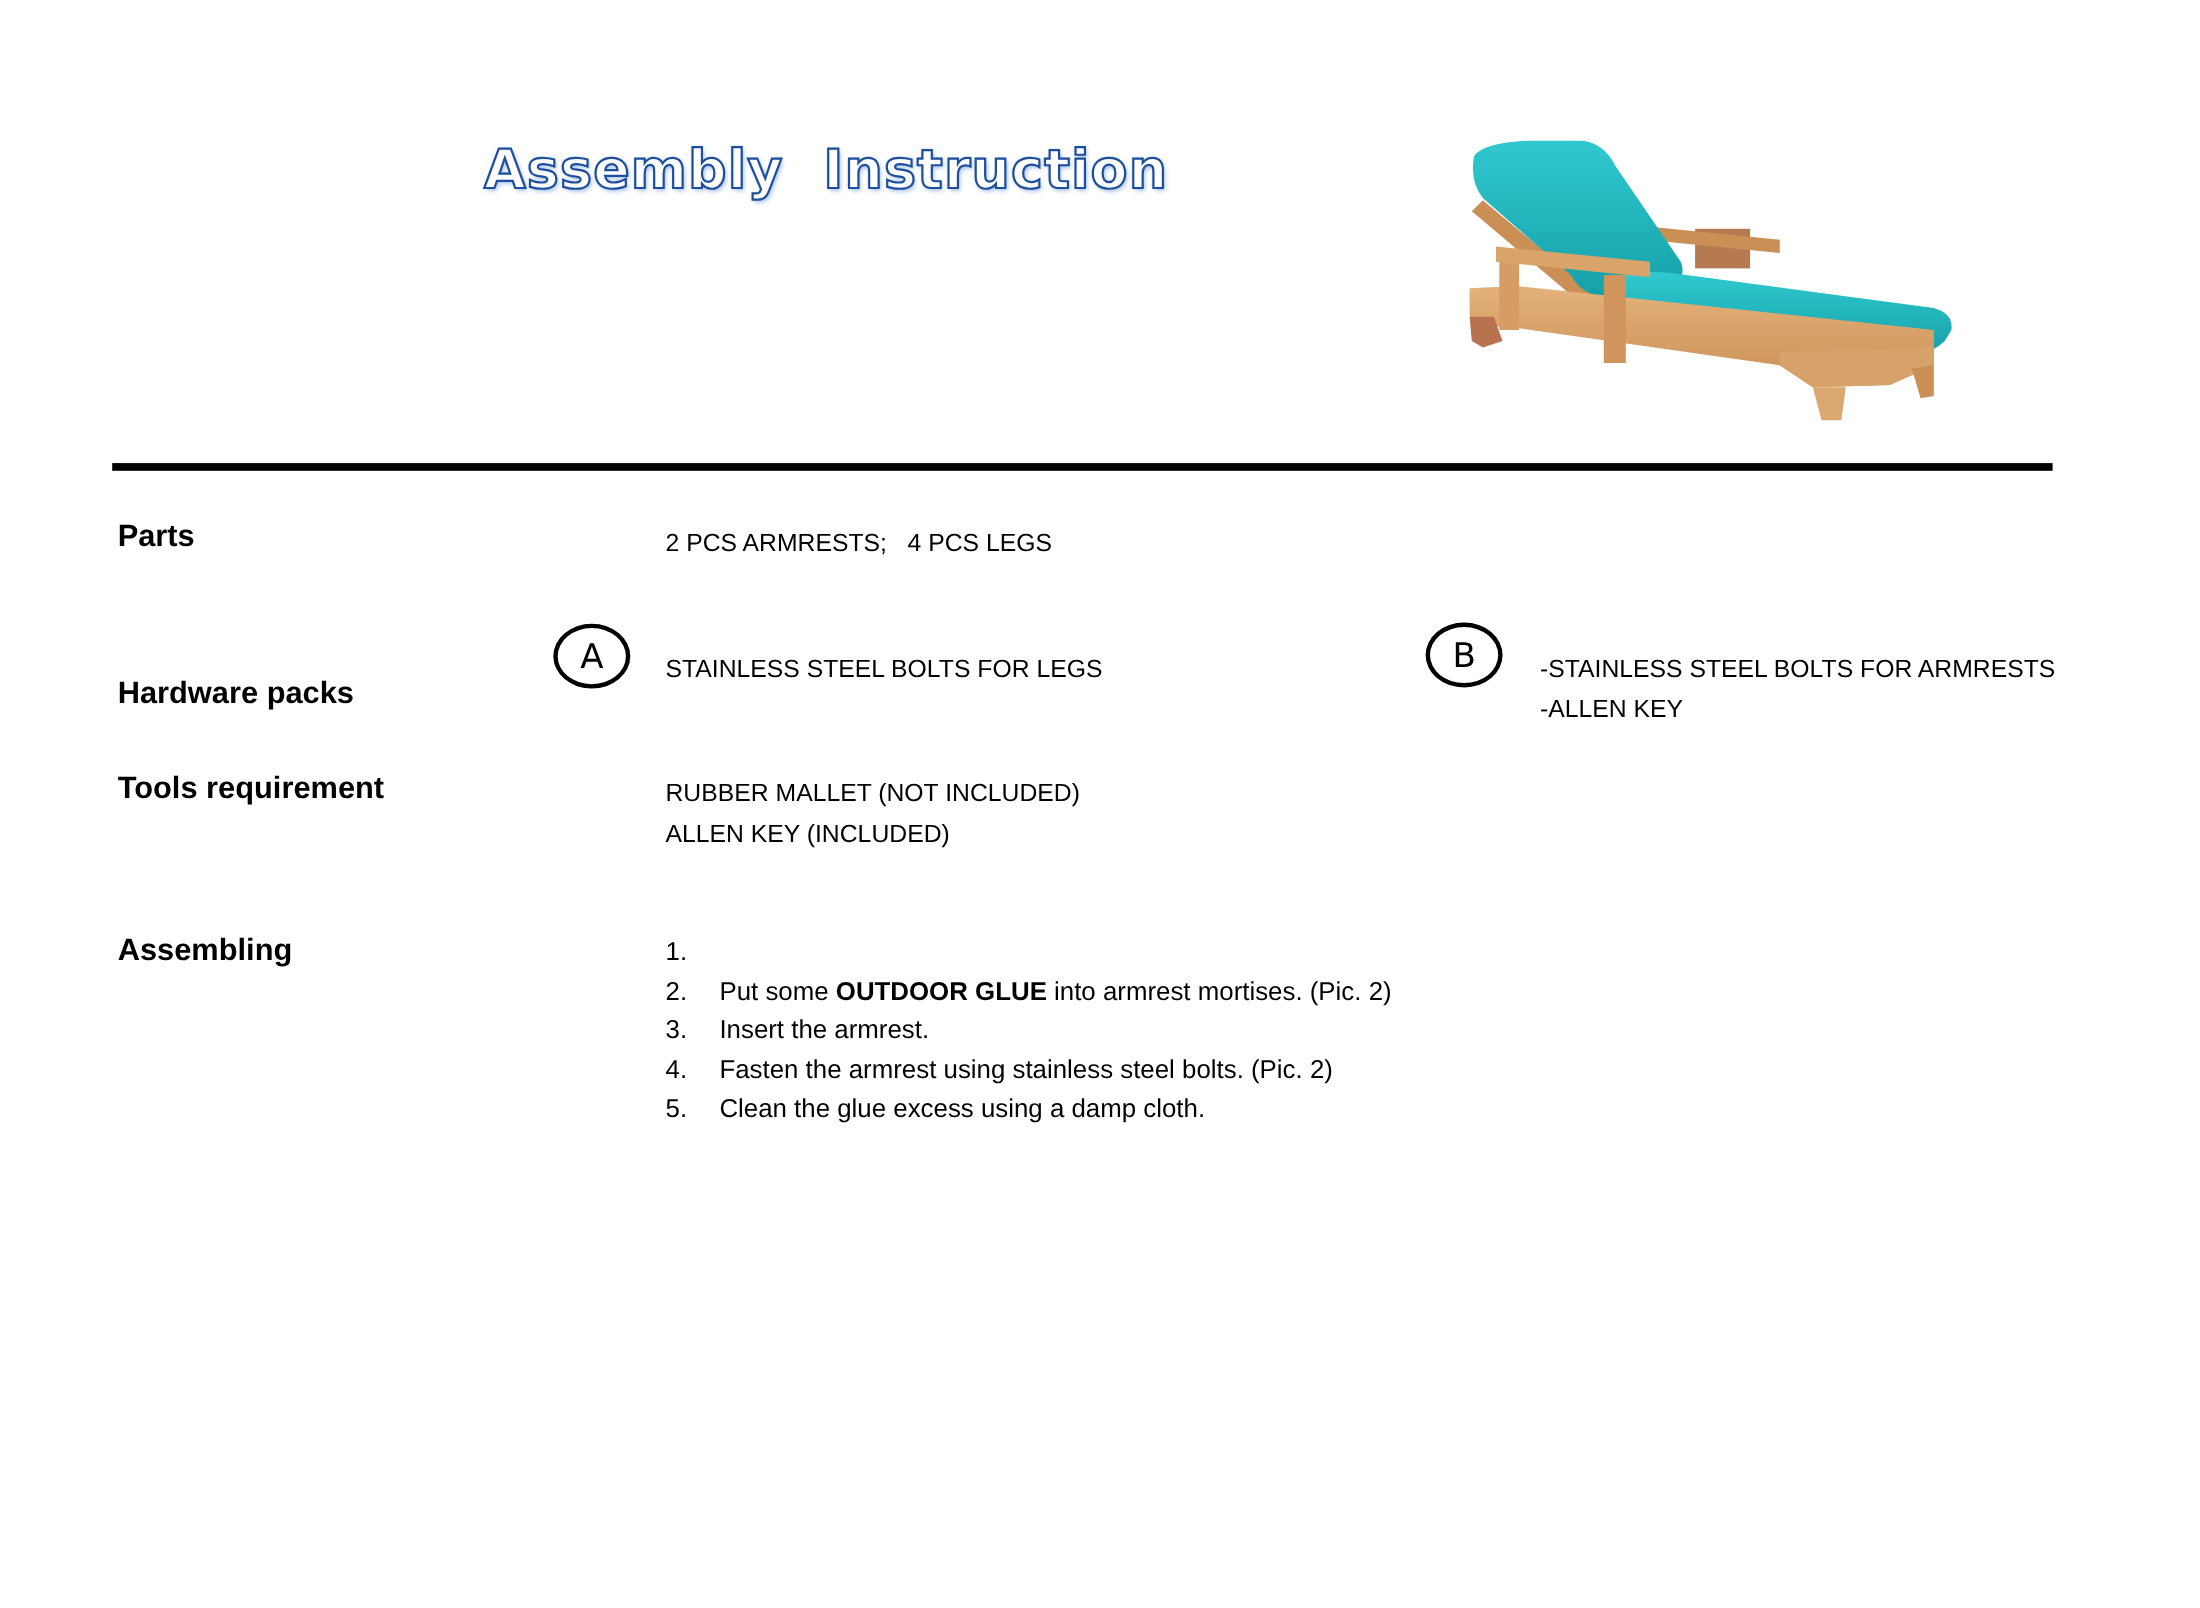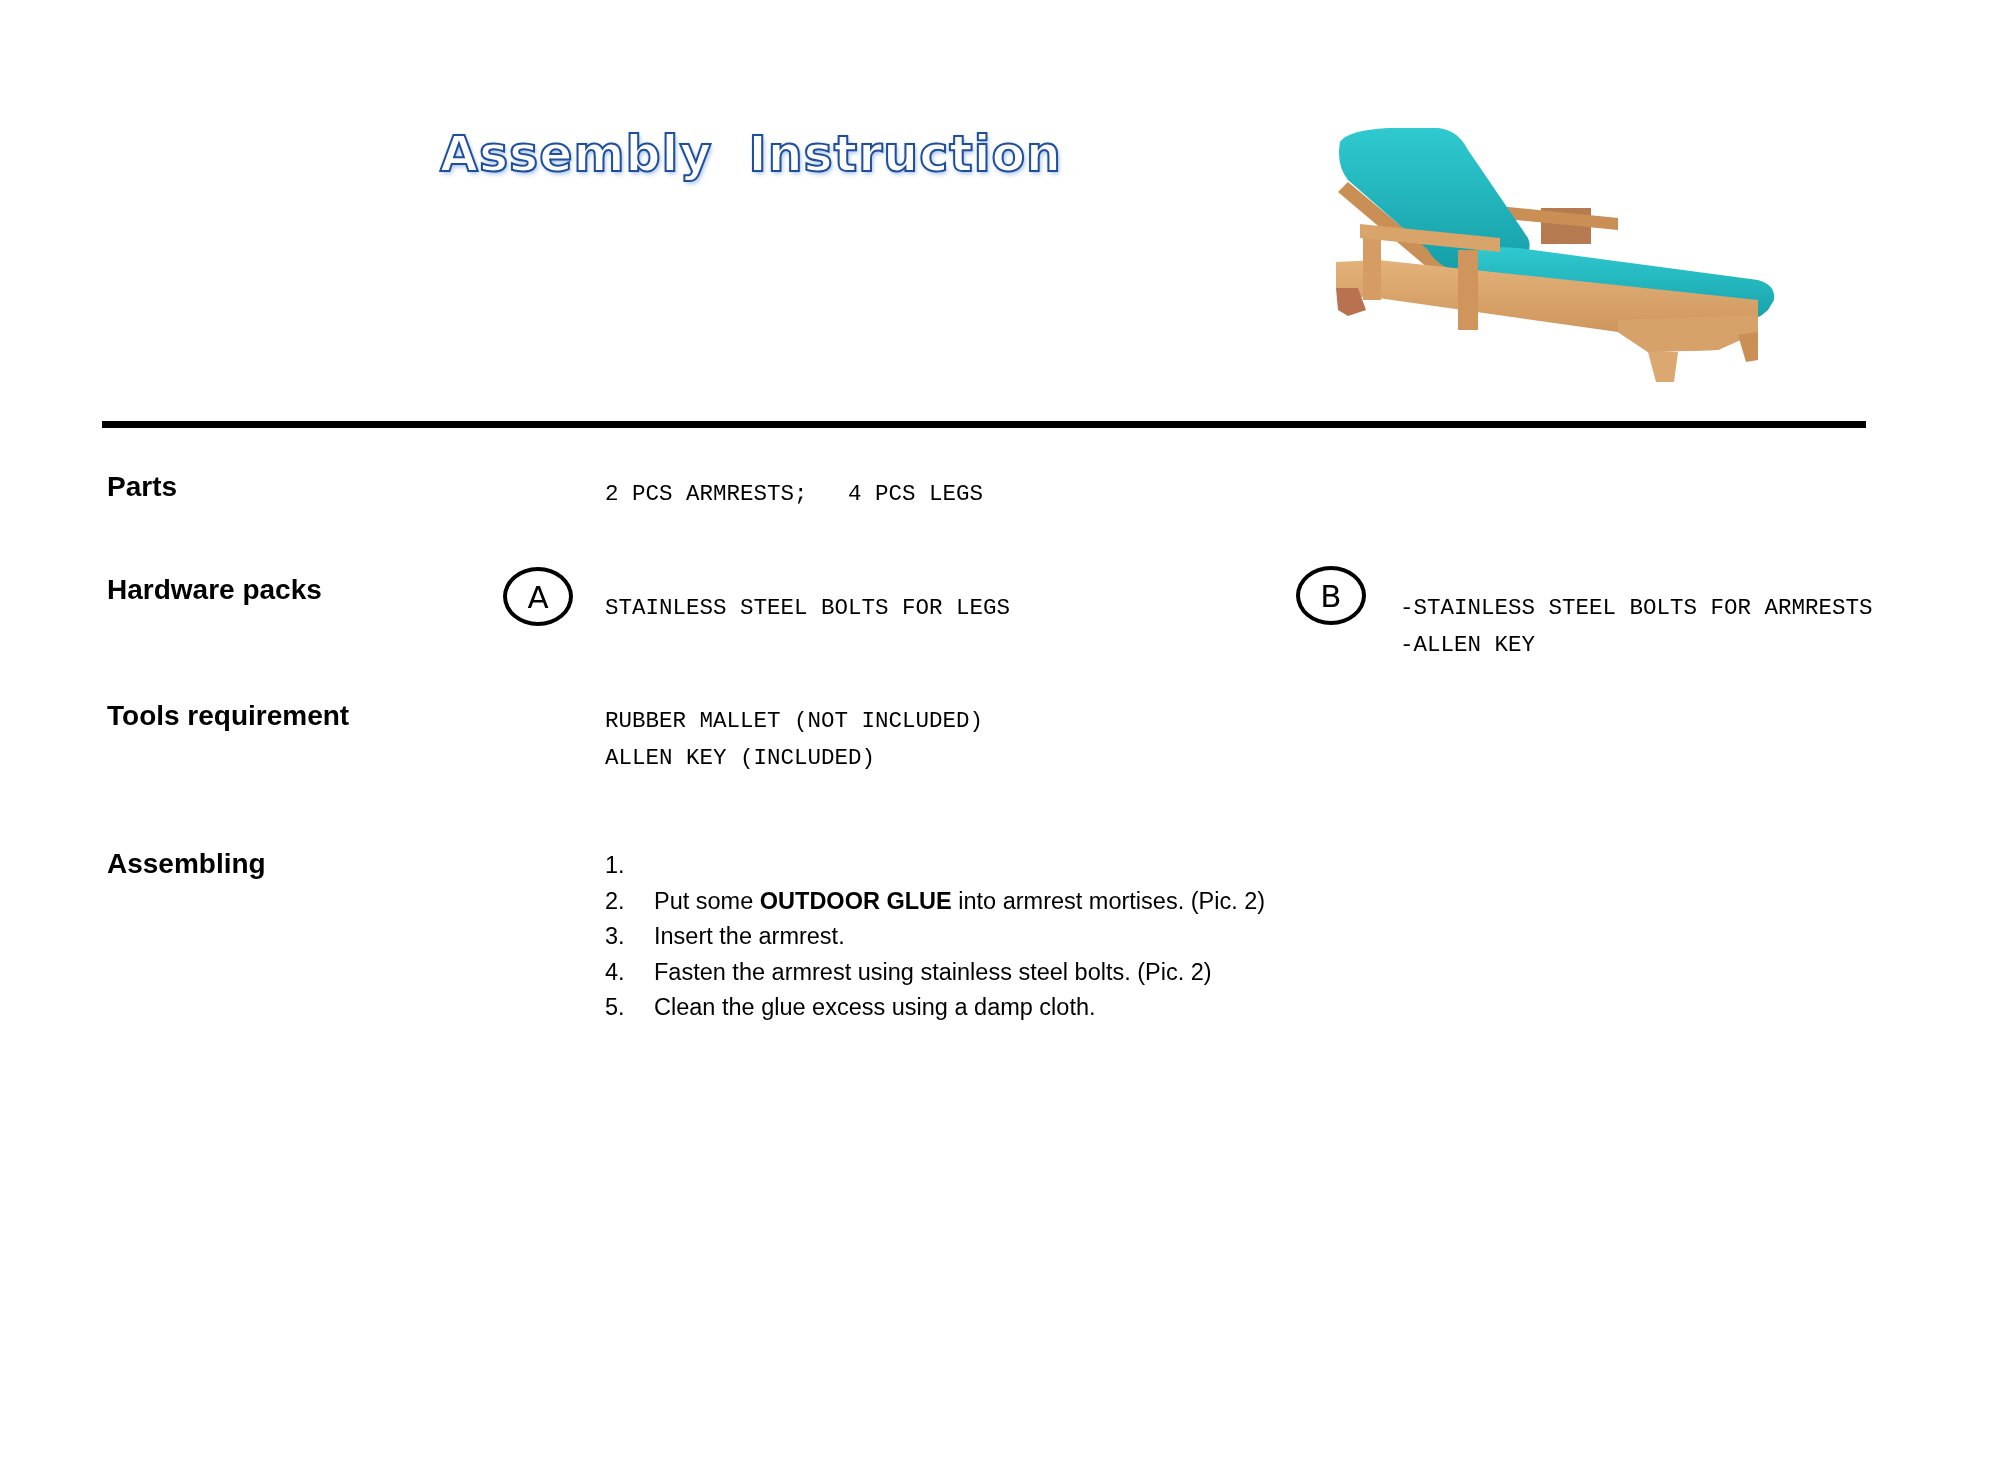--- a/index.html
+++ b/index.html
@@ -62,21 +62,21 @@
   <rect x="45" y="110" width="18" height="70" fill="#d59c63"></rect>
   <rect x="140" y="130" width="20" height="80" fill="#cf955c"></rect>
   <polygon points="42,104 182,118 182,132 42,118" fill="#d9a46a"></polygon>
 </svg>
 
 <div class="abs rule"></div>
 
 <div class="abs label" style="top:471px">Parts</div>
 <div class="abs body" style="left:605px;top:481px">2 PCS ARMRESTS;   4 PCS LEGS</div>
 
-<div class="abs label" style="top:574px">Hardware packs</div>
+<div class="abs label" style="top:614px">Hardware packs</div>
 <div class="abs circ" style="left:503px;top:567px">
     <span>A</span>
   </div>
 <div class="abs body" style="left:605px;top:595px">STAINLESS STEEL BOLTS FOR LEGS</div>
 <div class="abs circ" style="left:1296px;top:566px">
     <span>B</span>
   </div>
 <div class="abs body" style="left:1400px;top:595px">-STAINLESS STEEL BOLTS FOR ARMRESTS</div>
 <div class="abs body" style="left:1400px;top:632px">-ALLEN KEY</div>
 
@@ -100,13 +100,13 @@
   <li>
       <span class="num">4.</span>
       <span>Fasten the armrest using stainless steel bolts. (Pic. 2)</span>
     </li>
   <li>
       <span class="num">5.</span>
       <span>Clean the glue excess using a damp cloth.</span>
     </li>
 </ol>
 
-<style>.body{white-space:pre;font-family:Liberation Mono, monospace;}</style>
+<style>.body{white-space:pre;}</style>
 
 </body></html>

